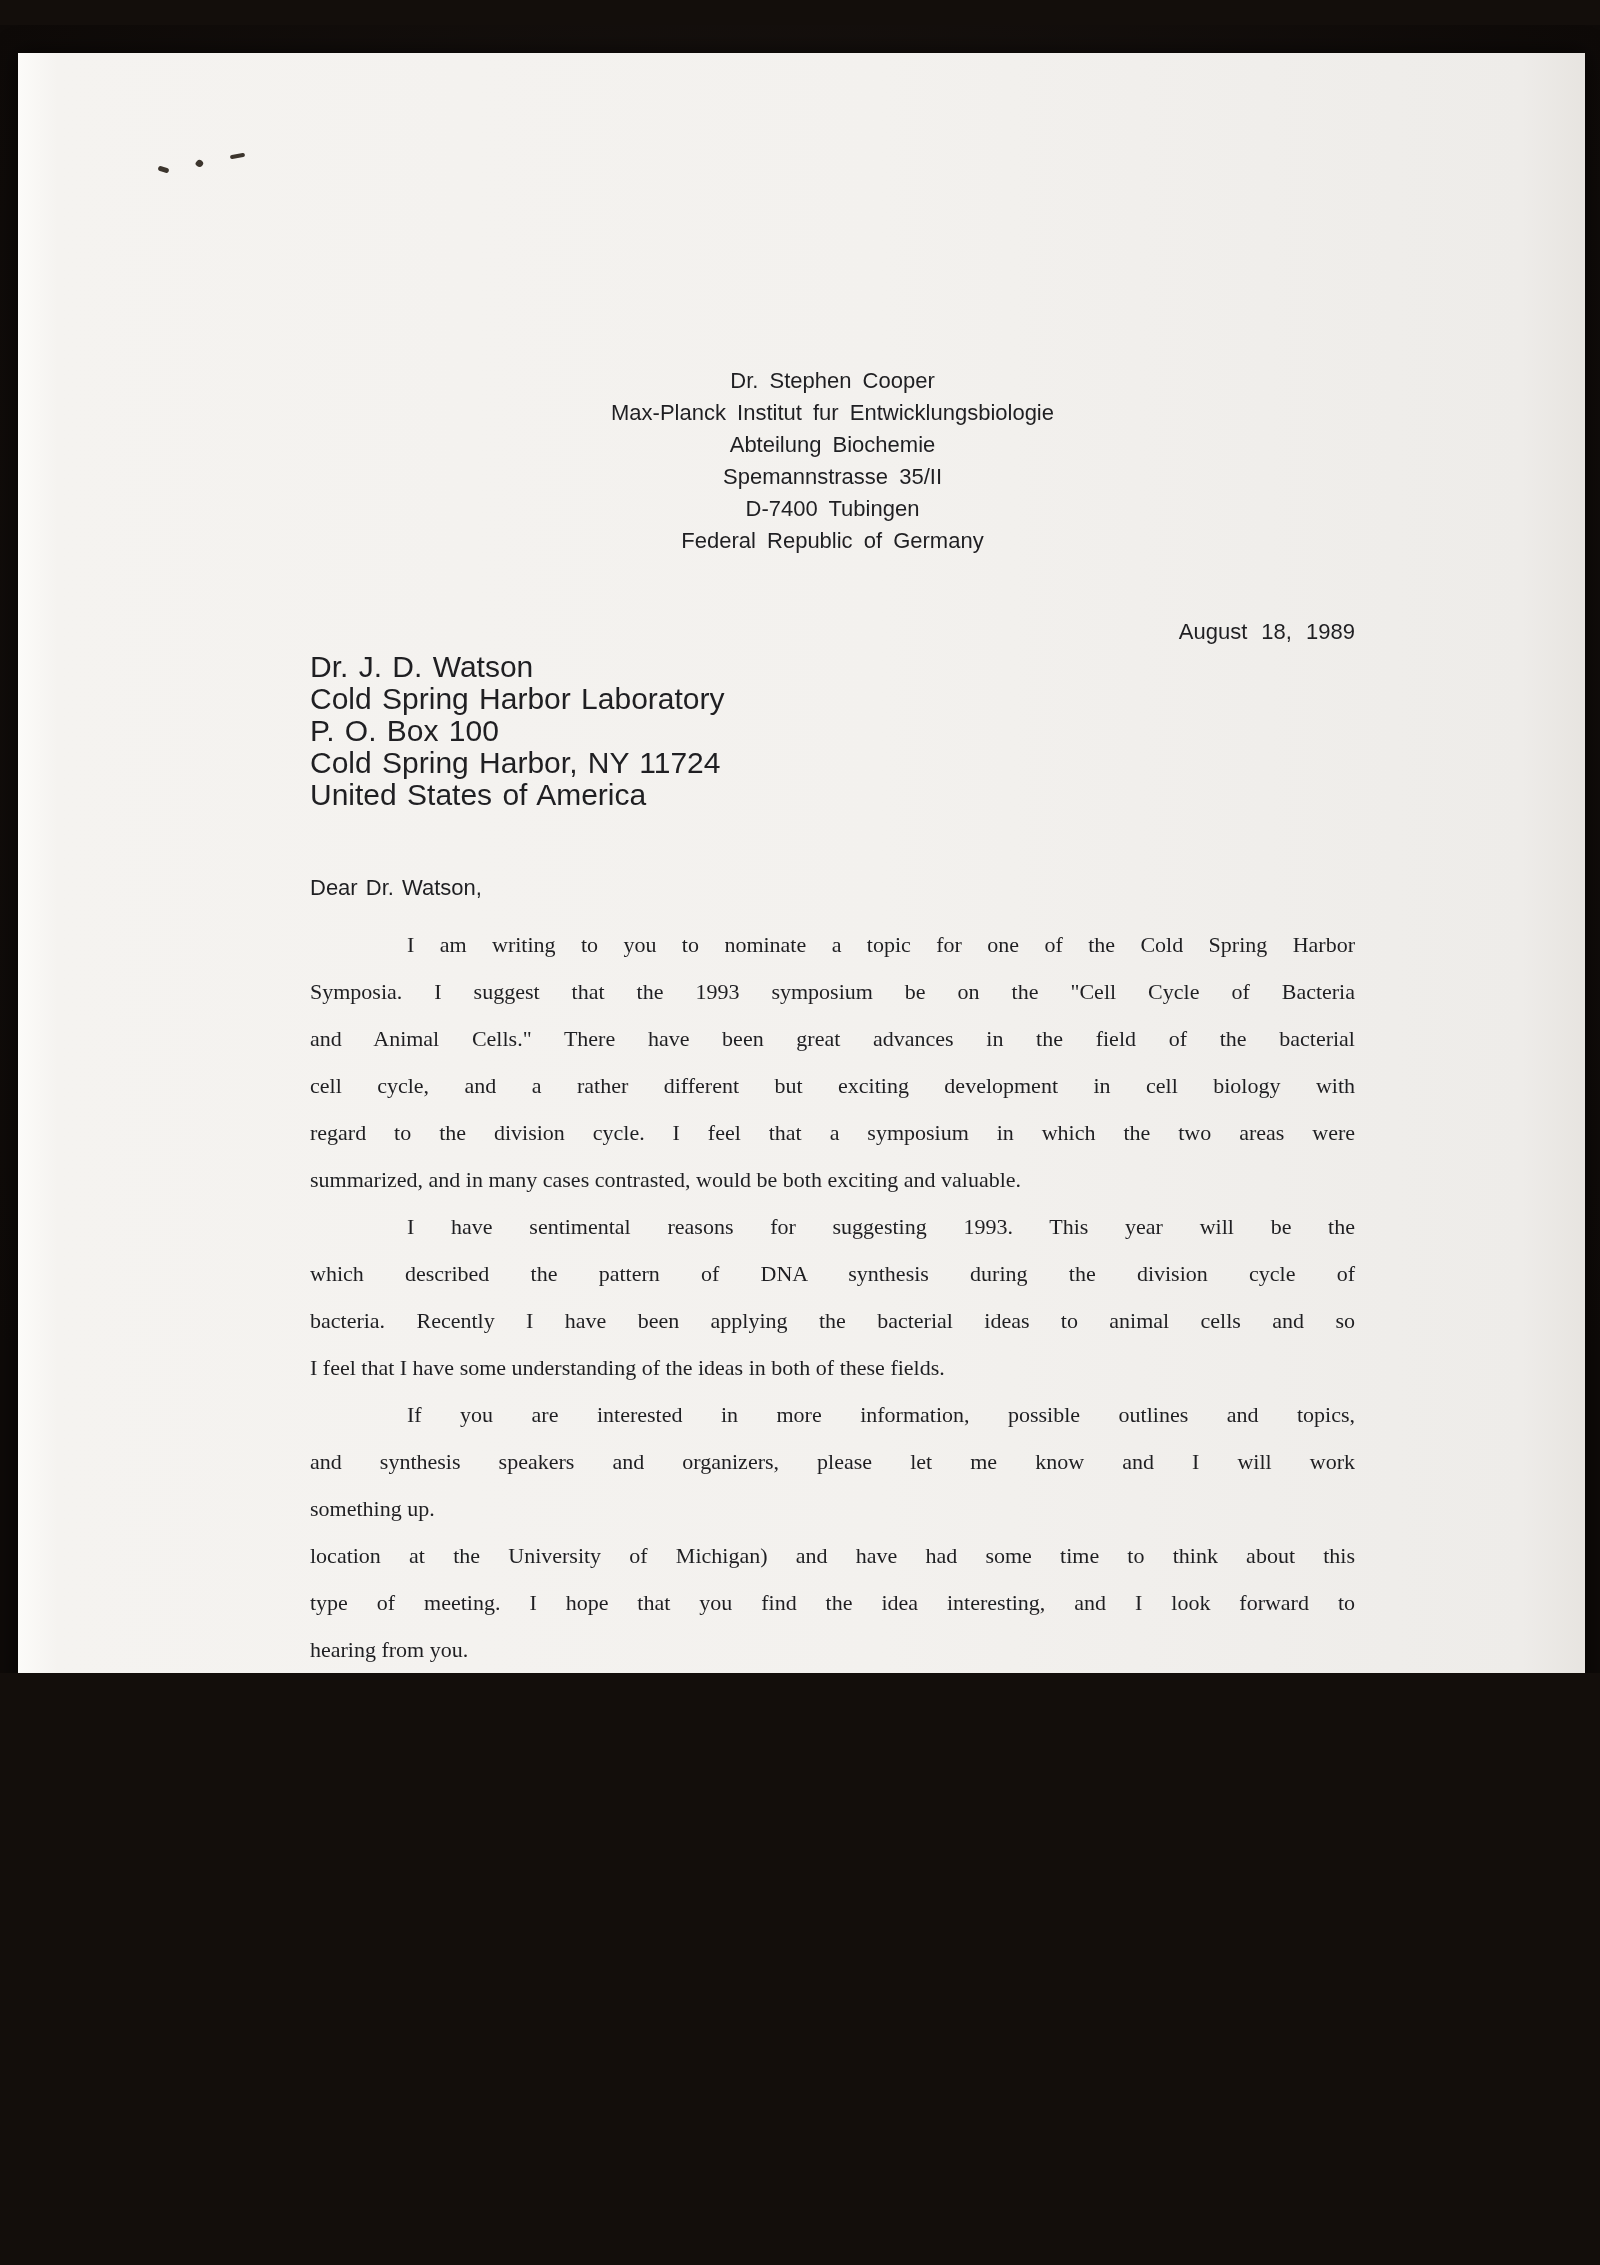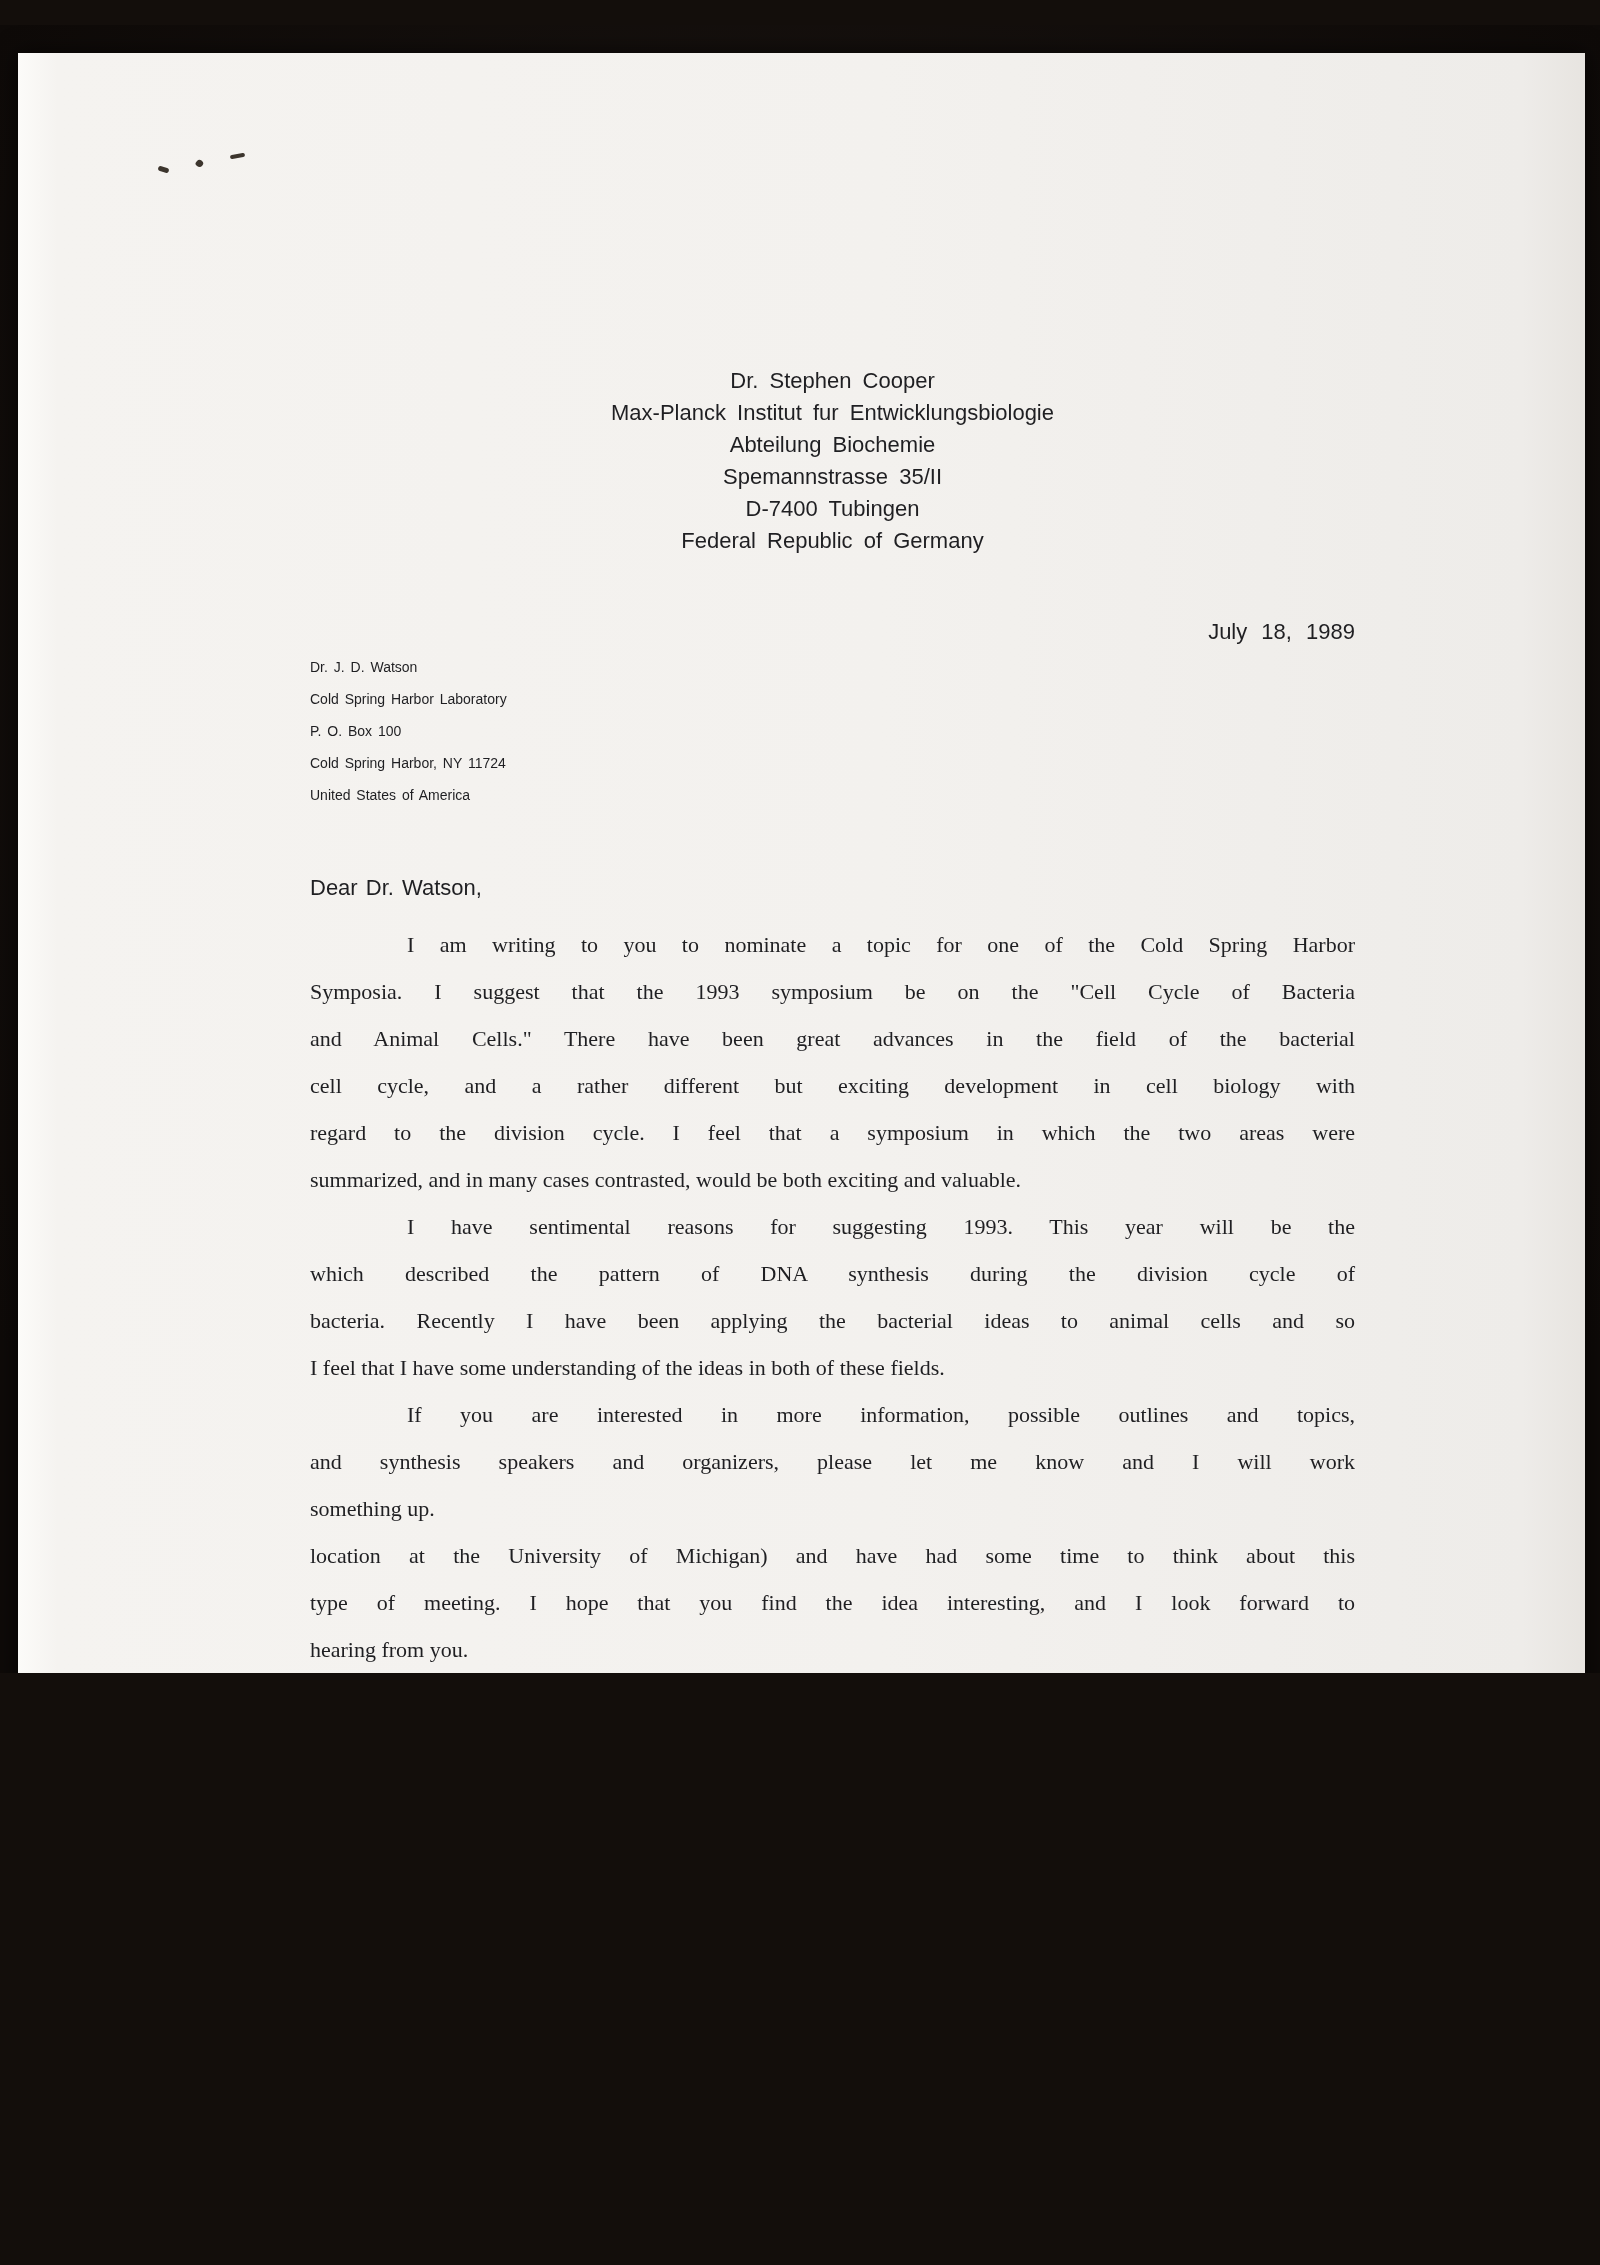--- a/index.html
+++ b/index.html
@@ -24,21 +24,21 @@
   .sender{
     position:absolute;left:292px;top:312px;width:1045px;
     text-align:center;font-size:22px;line-height:32px;word-spacing:5px;
   }
   .date{
     position:absolute;left:292px;top:566px;width:1045px;
     text-align:right;font-size:22px;word-spacing:8px;
   }
   .recipient{
     position:absolute;left:292px;top:598px;width:1045px;
-    font-size:14px;line-height:32px;word-spacing:2px;
+    font-size:30px;line-height:32px;word-spacing:2px;
   }
   .salutation{position:absolute;left:292px;top:822px;font-size:22px;word-spacing:2px;}
   .body-text{
     position:absolute;left:292px;top:868px;width:1045px;
     font-size:22px;line-height:47px;
   }
   .jline{text-align:justify;text-align-last:justify;font-family:Liberation Serif, serif;}
   .jline.last{text-align:left;text-align-last:left;}
   .jline.first{padding-left:97px;}
   .closing{position:absolute;left:847px;top:1716px;font-size:20px;}
@@ -82,21 +82,21 @@
 
     <div class="sender">
       <div>Dr. Stephen Cooper</div>
       <div>Max-Planck Institut fur Entwicklungsbiologie</div>
       <div>Abteilung Biochemie</div>
       <div>Spemannstrasse 35/II</div>
       <div>D-7400 Tubingen</div>
       <div>Federal Republic of Germany</div>
     </div>
 
-    <div class="date">July 18, 1989</div>
+    <div class="date">August 18, 1989</div>
 
     <div class="recipient">
       <div>Dr. J. D. Watson</div>
       <div>Cold Spring Harbor Laboratory</div>
       <div>P. O. Box 100</div>
       <div>Cold Spring Harbor, NY 11724</div>
       <div>United States of America</div>
     </div>
 
     <div class="salutation">Dear Dr. Watson,</div>

